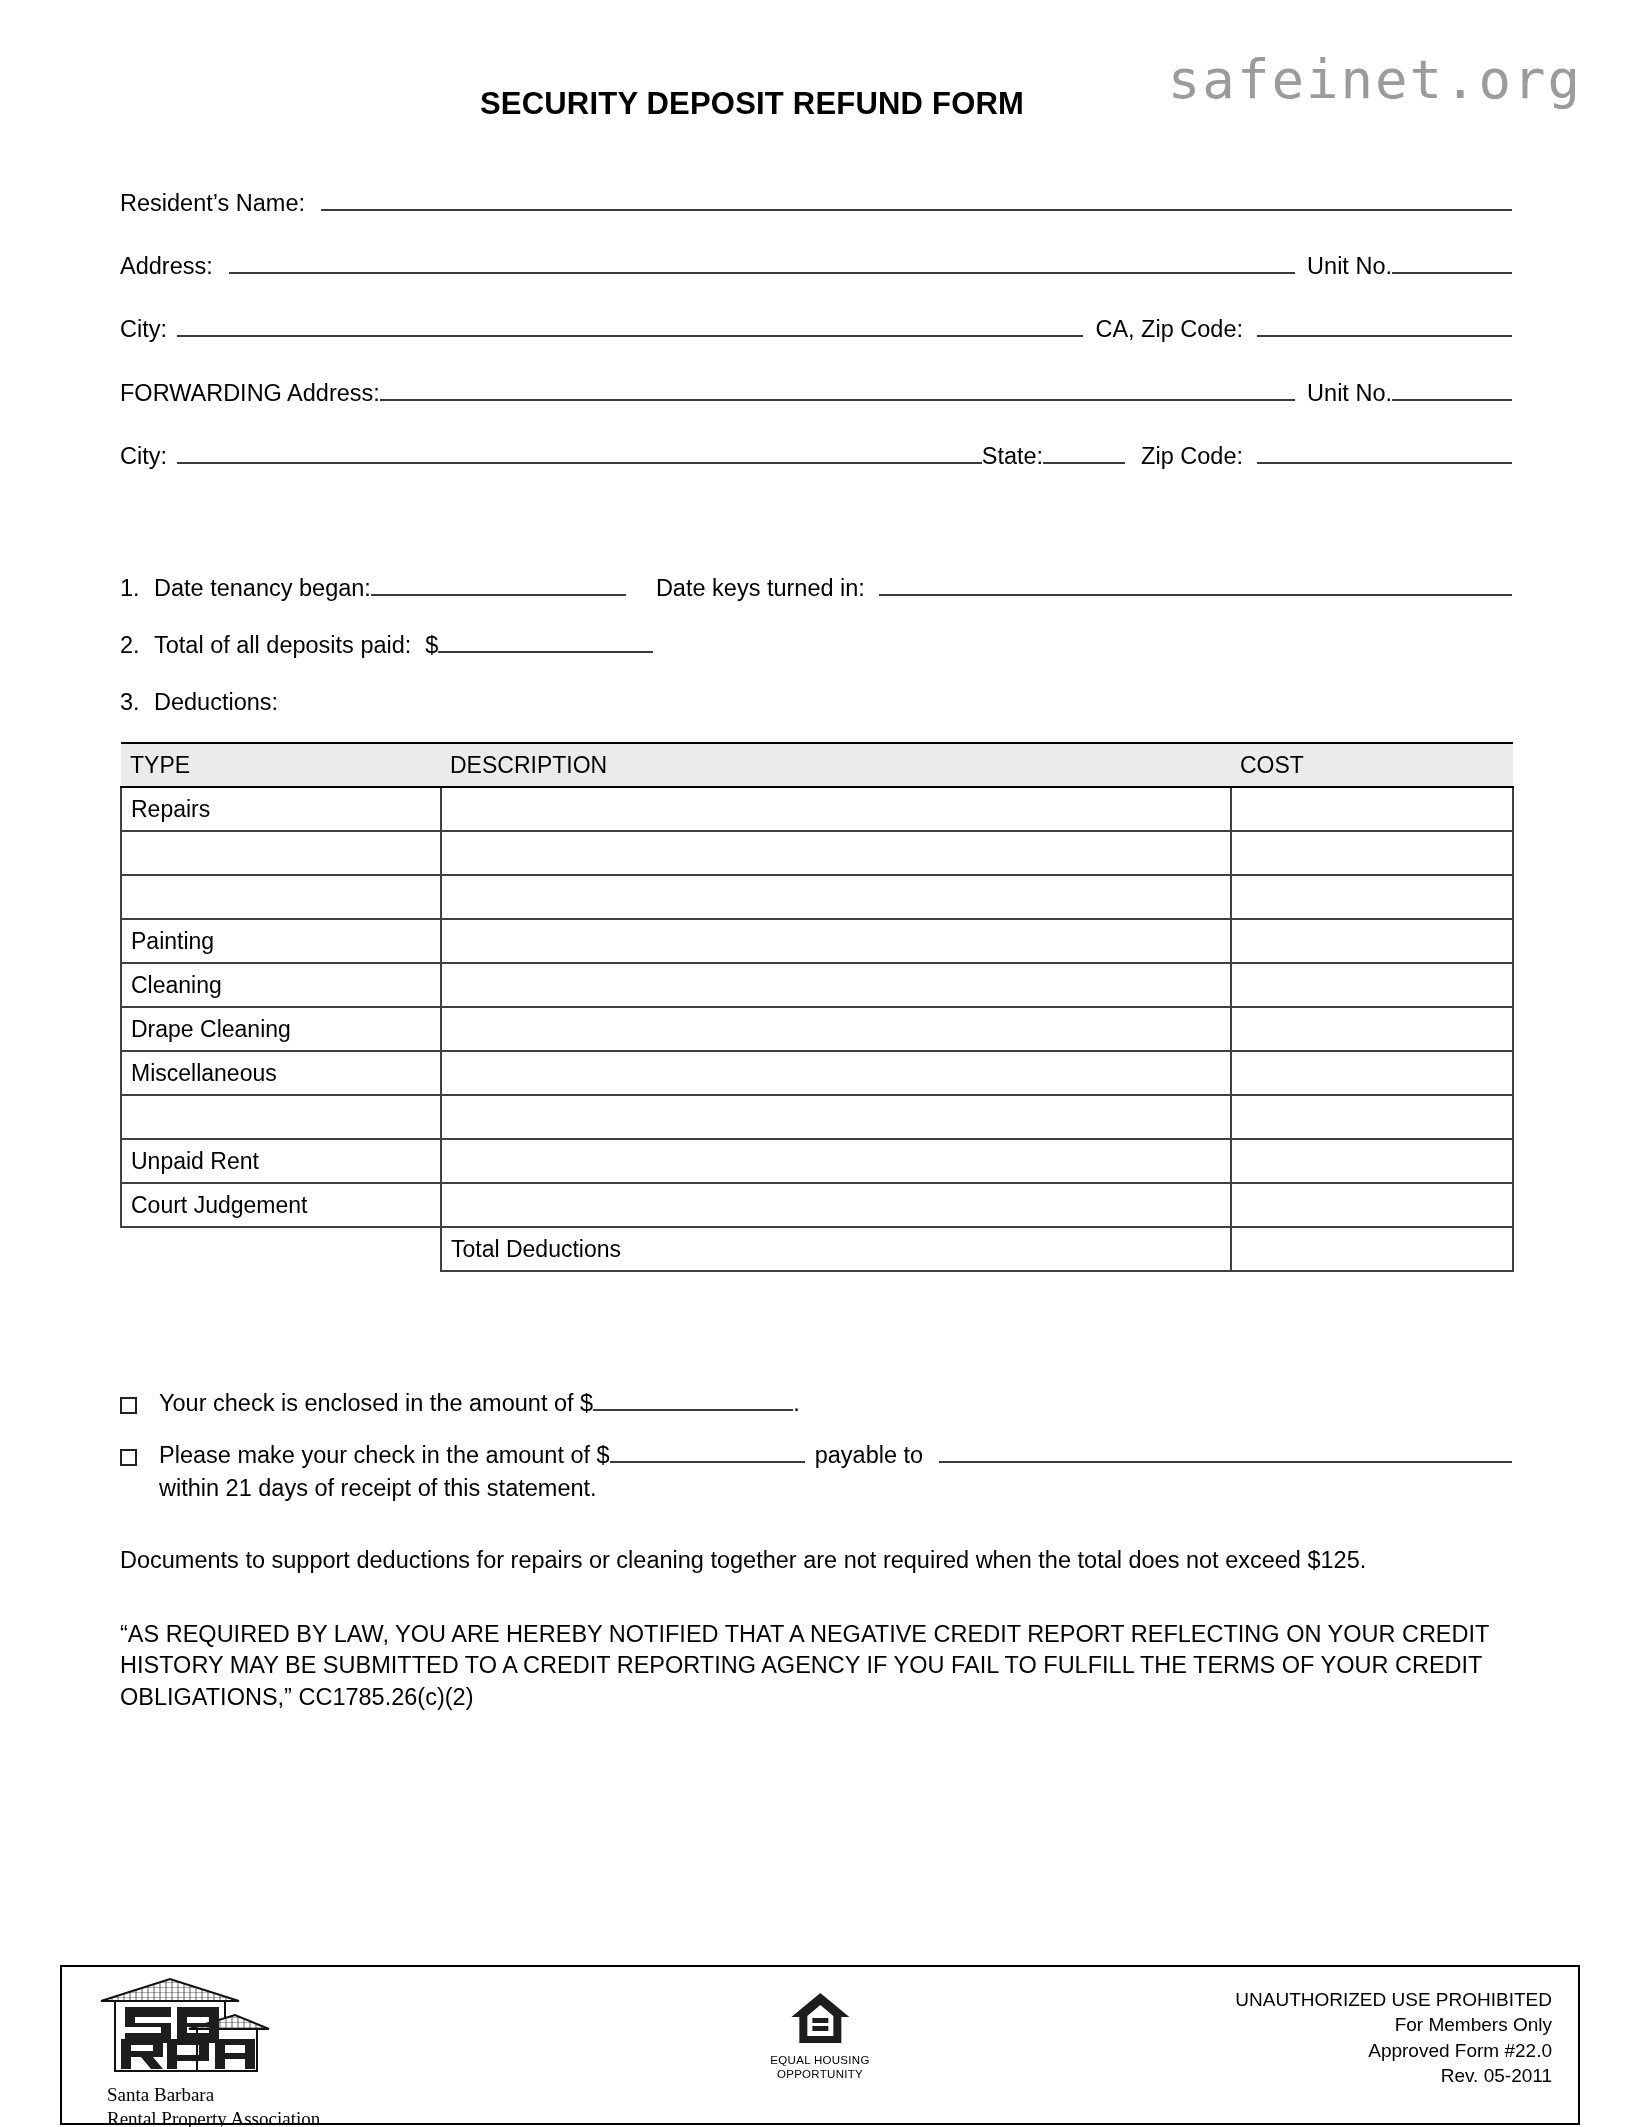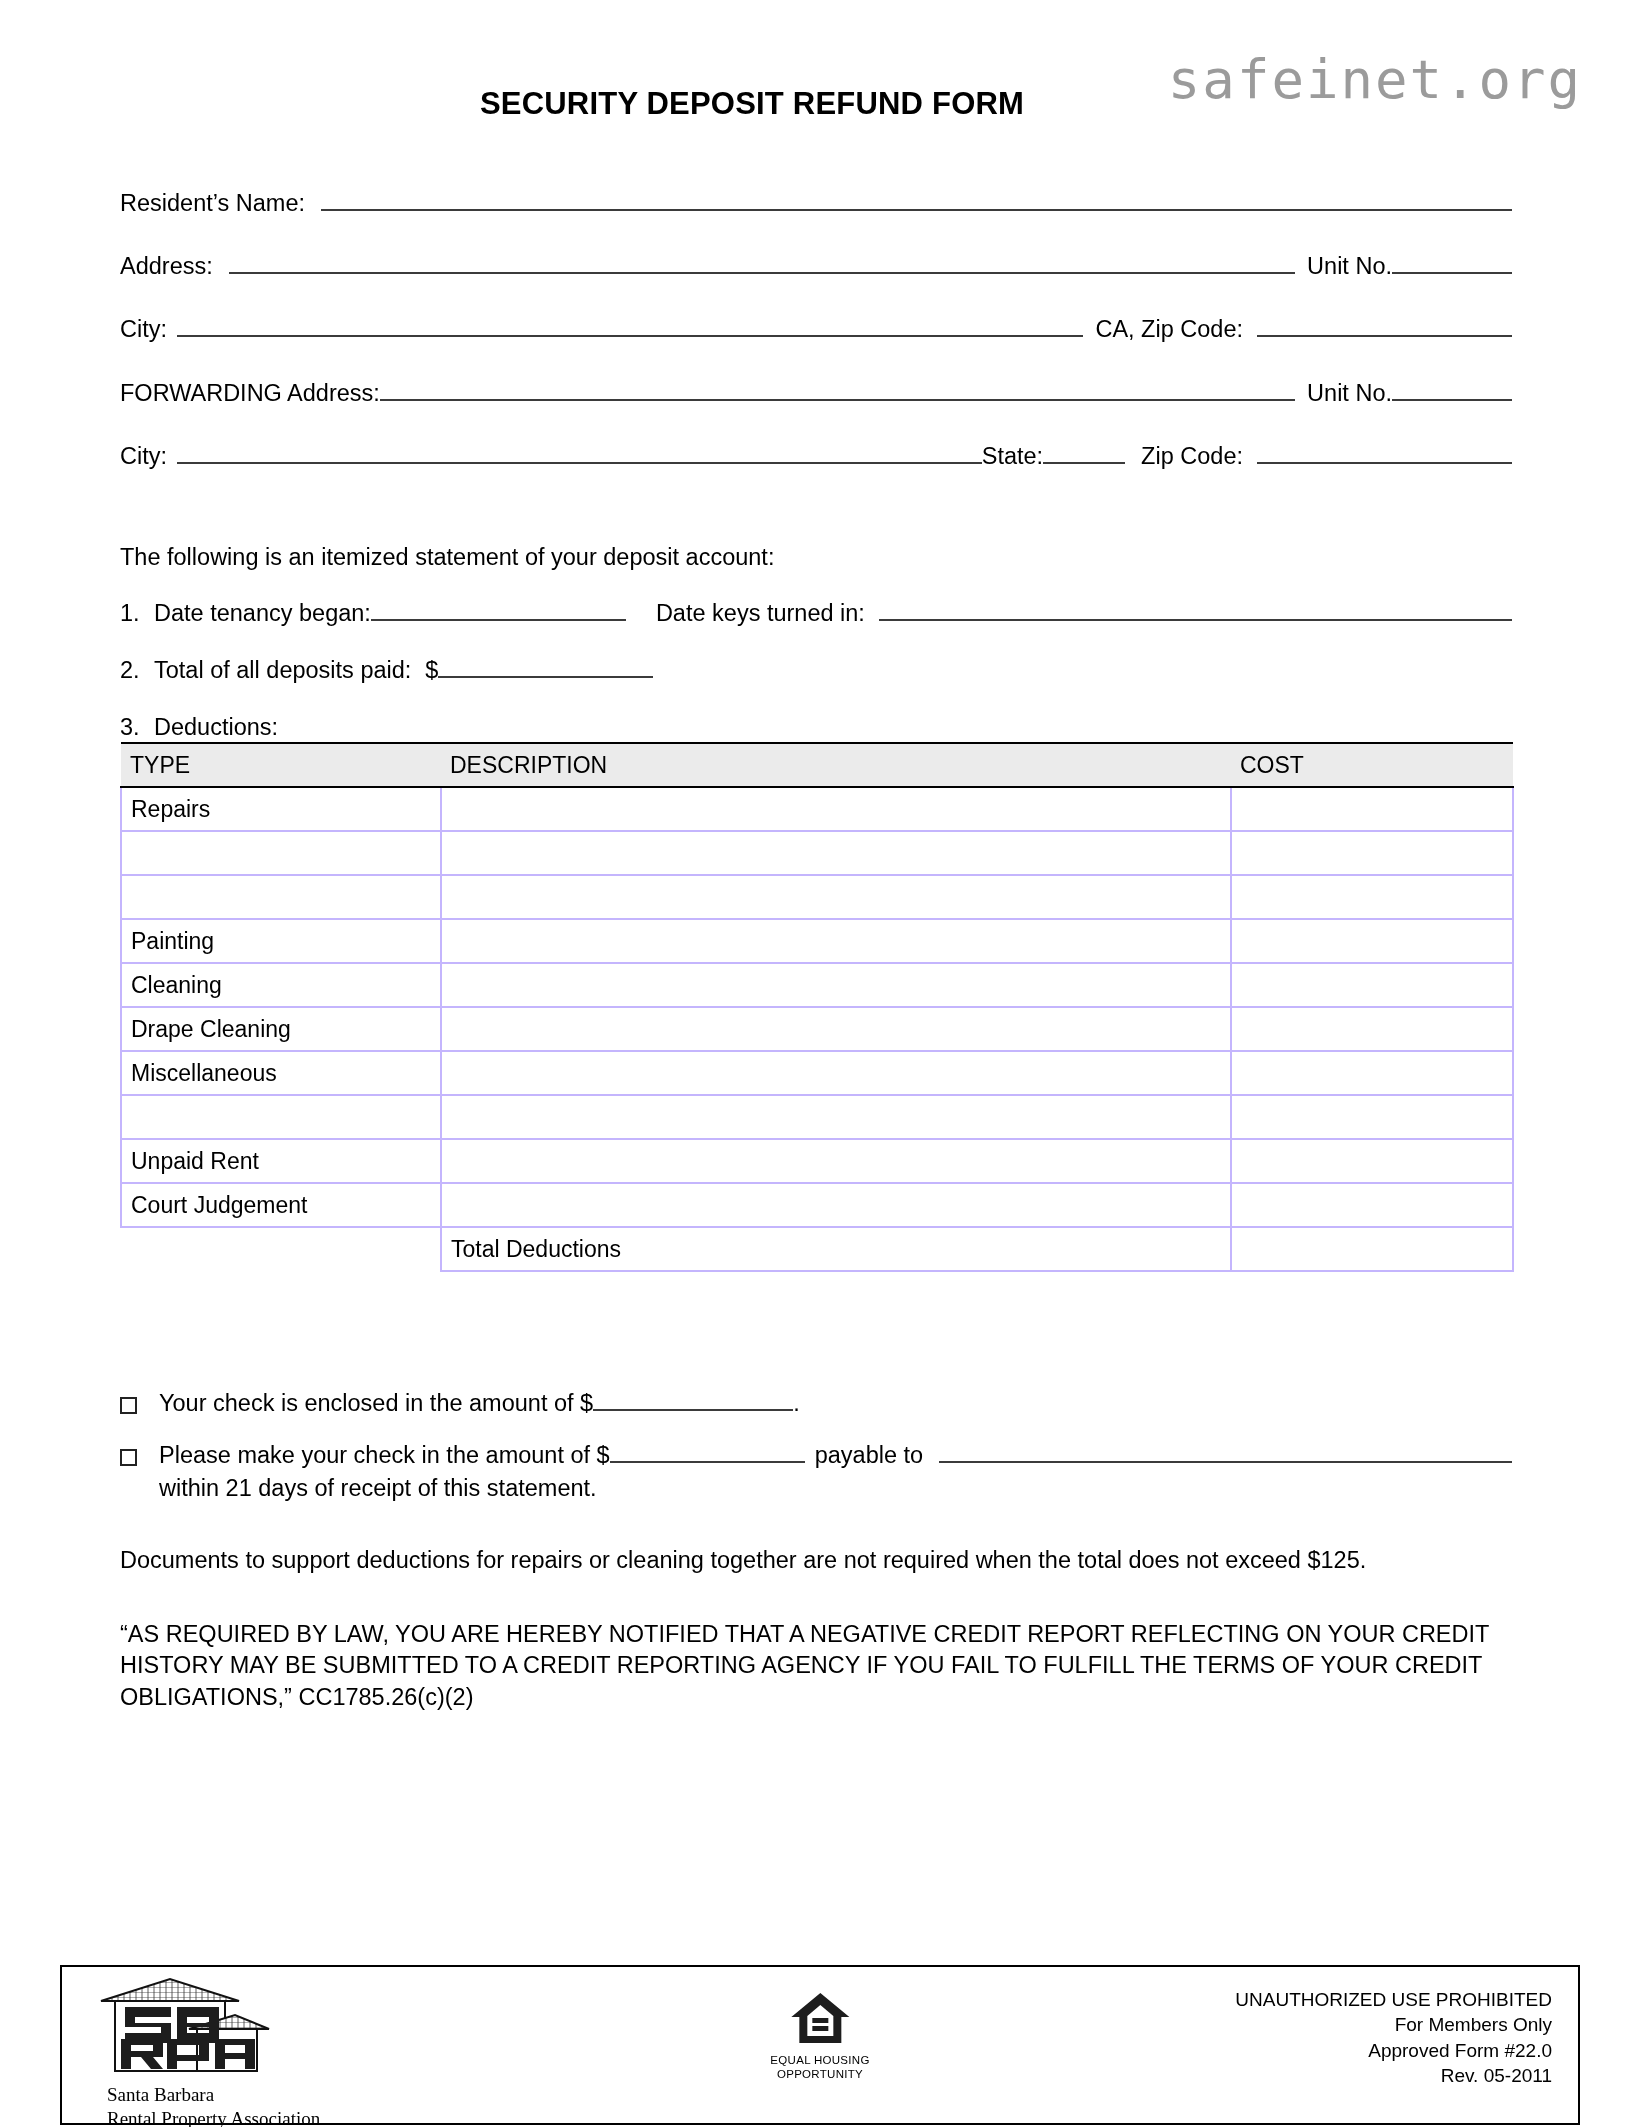--- a/index.html
+++ b/index.html
@@ -72,21 +72,21 @@
 
   
   table.deduct {
     border-collapse: collapse;
     width: 1392px;
     table-layout: fixed;
     font-size: 23px;
   }
   table.deduct th,
   table.deduct td {
-    border: 2px solid #c4b5fd;
+    border: 2px solid #404040;
     padding: 0 0 0 9px;
     text-align: left;
     font-weight: normal;
     vertical-align: middle;
   }
   table.deduct thead th {
     background: #ebebeb;
     height: 42px;
     border-left: none;
     border-right: none;
@@ -249,21 +249,20 @@
       <span class="rule" style="width:82px;"></span>
       <span class="sp" style="width:16px;"></span>
       <span class="lbl">Zip Code:</span>
       <span class="sp" style="width:14px;"></span>
       <span class="rule" style="width:255px;"></span>
     </div>
   </div>
 
   <div class="body-zone" style="top:545px;">
 
-    <div class="para">The following is an itemized statement of your deposit account:</div>
 
     <div class="frow" style="margin-top:30px;">
       <span class="lbl" style="width:34px;">1.</span>
       <span class="lbl">Date tenancy began:</span>
       <span class="rule" style="width:255px;"></span>
       <span class="sp" style="width:30px;"></span>
       <span class="lbl">Date keys turned in:</span>
       <span class="sp" style="width:14px;"></span>
       <span class="rule grow"></span>
     </div>

